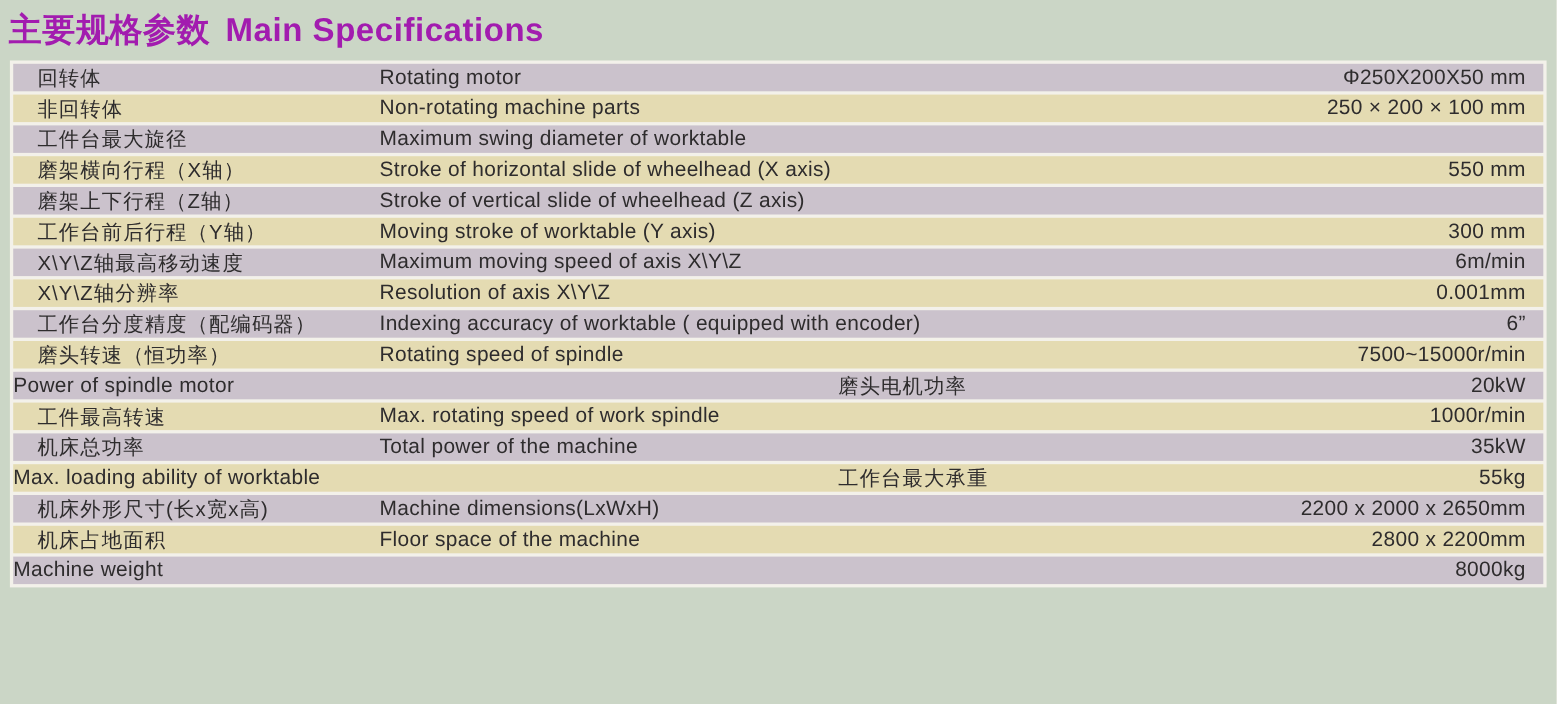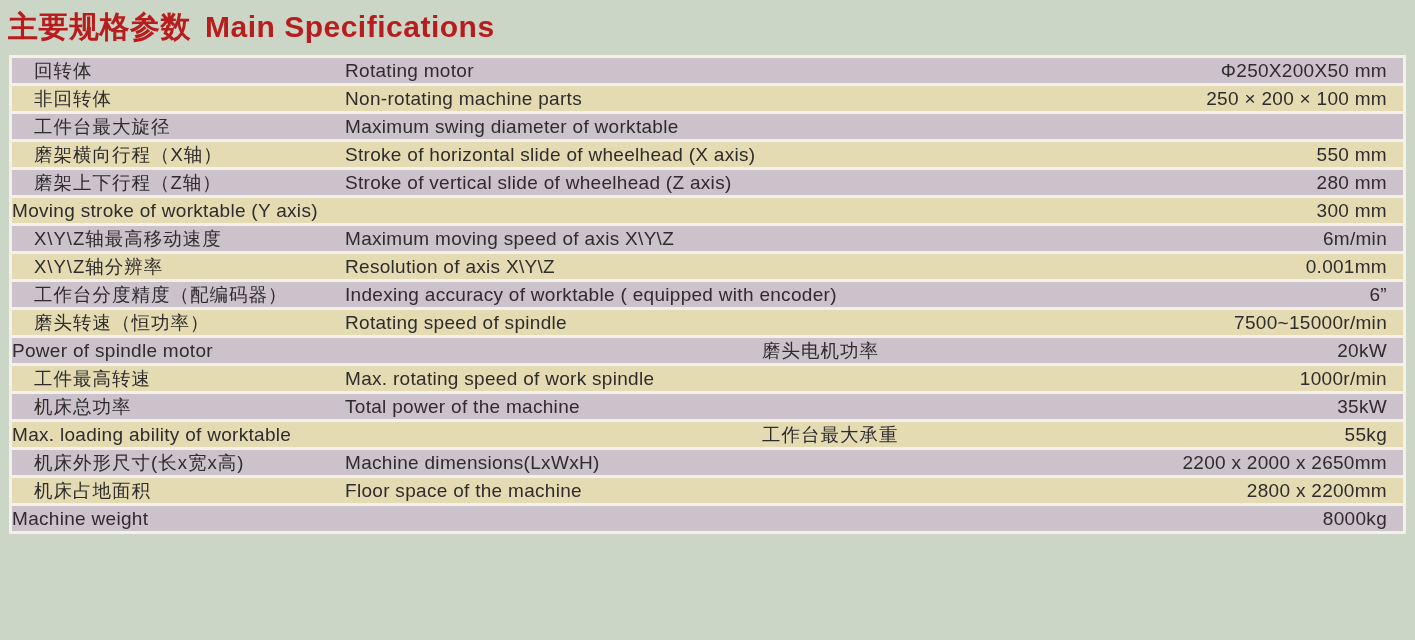--- a/index.html
+++ b/index.html
@@ -12,21 +12,21 @@
     overflow: hidden;
     background: var(--bg, #cbd6c6);
     font-family: "Liberation Sans", "DejaVu Sans", sans-serif;
     color: var(--text, #2e2c2d);
     position: relative;
   }
   .page-title {
     padding: 7px 0 0 8px;
     font-size: 30px;
     font-weight: bold;
-    color: #b91c1c;
+    color: #a21caf;
     letter-spacing: 0.5px;
     white-space: nowrap;
   }
   .page-title .title-en {
     margin-left: 14px;
   }
   .spec-table {
     position: absolute;
     left: 9px;
     right: 9px;
@@ -92,23 +92,23 @@
       <div class="cell en">Maximum swing diameter of worktable</div>
     </div>
     <div class="row even">
       <div class="cell zh">磨架横向行程（X轴）</div>
       <div class="cell en">Stroke of horizontal slide of wheelhead (X axis)</div>
       <div class="cell value">550 mm</div>
     </div>
     <div class="row odd">
       <div class="cell zh">磨架上下行程（Z轴）</div>
       <div class="cell en">Stroke of vertical slide of wheelhead (Z axis)</div>
-      <div class="cell value">280 mm</div>
     </div>
     <div class="row even">
+      <div class="cell zh">工作台前后行程（Y轴）</div>
       <div class="cell en">Moving stroke of worktable (Y axis)</div>
       <div class="cell value">300 mm</div>
     </div>
     <div class="row odd">
       <div class="cell zh">X\Y\Z轴最高移动速度</div>
       <div class="cell en">Maximum moving speed of axis X\Y\Z</div>
       <div class="cell value">6m/min</div>
     </div>
     <div class="row even">
       <div class="cell zh">X\Y\Z轴分辨率</div>

